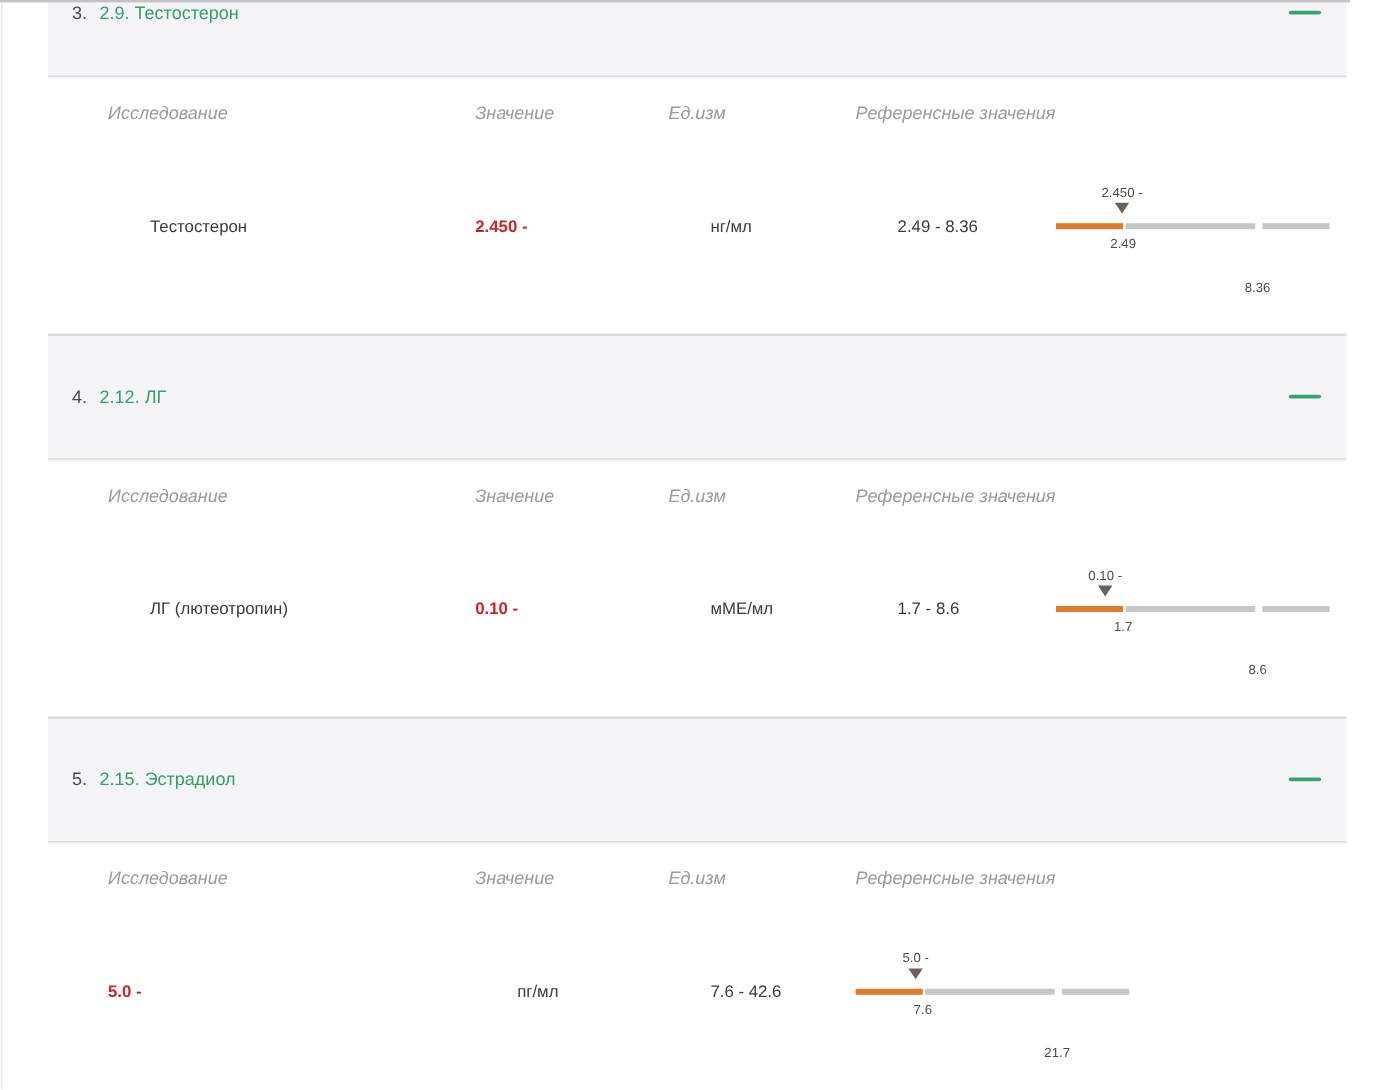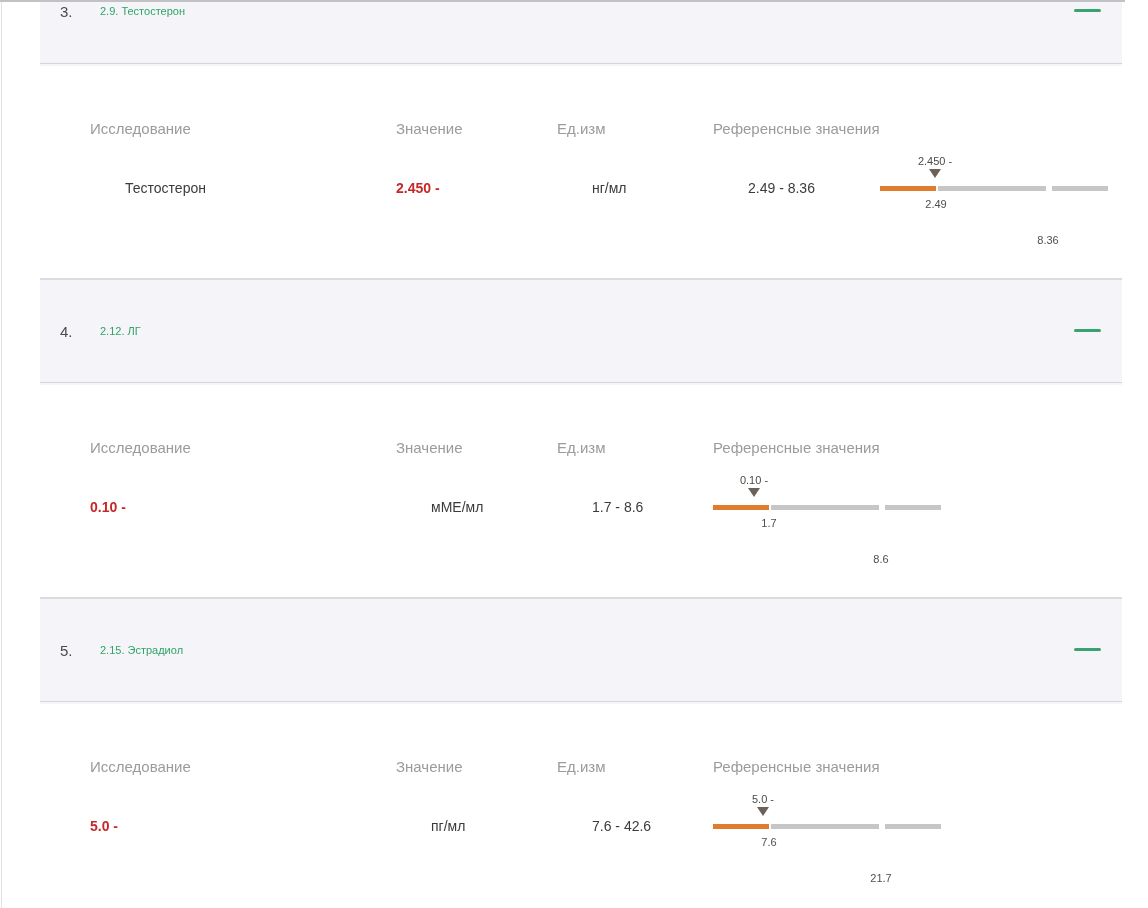--- a/index.html
+++ b/index.html
@@ -34,47 +34,47 @@
   .section-first .band {
     margin-top: -41px;
     border-top: none;
   }
   .band .num {
     position: absolute; left: 20px; top: 50%;
     transform: translateY(-50%);
     font-size: 15px; color: #4a4a4a;
   }
   .band .title {
-    position: absolute; left: 60px; top: 50%;
+    position: absolute; left: 43px; top: 50%;
     transform: translateY(-50%);
-    font-size: 11px; color: #31a268;
+    font-size: 15px; color: #31a268;
   }
   .band .collapse {
     position: absolute; right: 21px; top: 50%;
     margin-top: -2px;
     width: 27px; height: 3px;
     background: #3aa173; border-radius: 2px;
     cursor: pointer;
   }
   
   .tbl { background: #ffffff; padding-bottom: 4px; }
   .thead, .trow {
     display: grid;
     grid-template-columns: 306px 161px 156px 167px 228px;
     padding-left: 50px;
   }
   .thead {
     padding-top: 22px;
     height: 38px;
   }
   .thead span {
+    font-style: italic;
     font-size: 15px;
     color: #9b9b9b;
     white-space: nowrap;
-    margin-top: 34px;
   }
   .trow {
     height: 172px;
     align-items: center;
     font-size: 14px;
   }
   .trow .study, .trow .unit, .trow .refv { color: #3b3b3b; margin-left: 35px; }
   .trow .val {
     color: #c62828;
     font-weight: bold;
@@ -160,20 +160,21 @@
       <span class="collapse"></span>
     </header>
     <div class="tbl">
       <div class="thead">
         <span>Исследование</span>
         <span>Значение</span>
         <span>Ед.изм</span>
         <span>Референсные значения</span>
       </div>
       <div class="trow">
+        <span class="study">ЛГ (лютеотропин)</span>
         <span class="val">0.10 -</span>
         <span class="unit">мМЕ/мл</span>
         <span class="refv">1.7 - 8.6</span>
         <div class="scale">
           <div class="marker" style="left: 41px;">
             <span class="mlabel">0.10 -</span>
             <span class="tri"></span>
           </div>
           <div class="seg seg-low"></div>
           <div class="seg seg-mid"></div>

